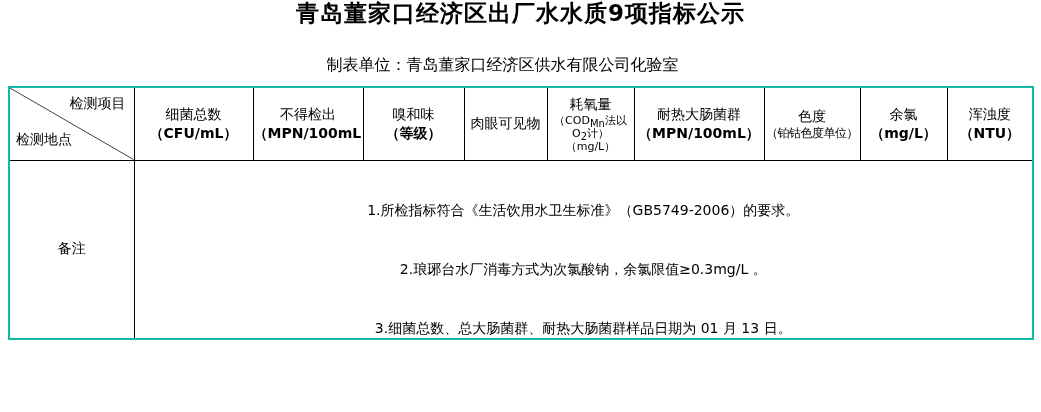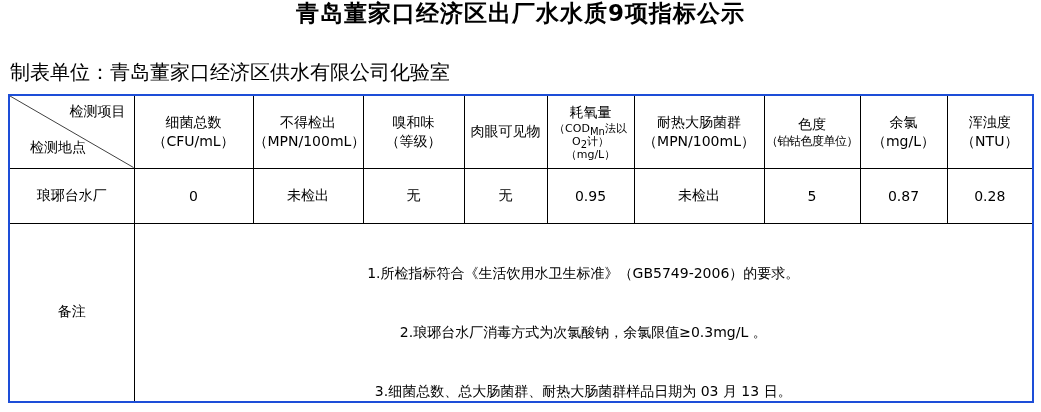--- a/index.html
+++ b/index.html
@@ -11,54 +11,54 @@
     overflow: hidden;
   }
   .page-title {
     margin: 0; 
     text-align: center;
     font-size: 23px; line-height: 26px;
     font-weight: bold;
     letter-spacing: 1px;
   }
   .subheader {
-    margin-top: 38px;
-    display: flex; justify-content: space-between; align-items: baseline;
+    margin-top: 30px;
+    display: flex; justify-content: center; align-items: baseline;
     padding: 0 46px 0 10px;
-    font-size: 20px; line-height: 17px;
+    font-size: 16px; line-height: 17px;
   }
   table.wq {
     border-collapse: collapse;
     table-layout: fixed;
     width: 1024px;
     margin: 13px 0 0 8px;
-    border: 2px solid #1d4ed8;
+    border: 2px solid #14b8a6;
   }
   table.wq th, table.wq td {
     border: 1px solid #000;
     text-align: center;
     vertical-align: middle;
     font-weight: normal;
     font-size: 14px;
     padding: 0;
     overflow: hidden;
   }
   tr.header-row  { height: 73px; }
   tr.data-row-1  { height: 55px; }
   tr.data-row-2  { height: 59px; }
   tr.remarks-row { height: 80px; }
   .col-name { line-height: 19px; }
-  .col-unit { line-height: 18px; }
+  .col-unit { line-height: 18px; font-weight: bold; }
   .unit-sm  { font-size: 11px; line-height: 13px; }
   .unit-sm sub { font-size: 10px; line-height: 0; }
   .unit-xs  { font-size: 12px; line-height: 14px; letter-spacing: -0.5px; }
   .corner-cell { position: relative; padding: 0; }
   .corner-cell svg { position: absolute; left: 0; top: 0; width: 100%; height: 100%; display: block; }
   .corner-top-right { position: absolute; top: 7px; right: 8px; font-size: 14px; }
-  .corner-bottom-left { position: absolute; bottom: 11px; left: 20px; font-size: 14px; }
+  .corner-bottom-left { position: absolute; bottom: 11px; left: 6px; font-size: 14px; }
   td.remarks-content {
     text-align: left;
     padding: 2px 4px;
     font-size: 14px;
     line-height: 19px;
   }
   .remark-line { white-space: nowrap; margin-top: 40px; }
 </style>
 </head>
 <body>
@@ -123,36 +123,24 @@
     <th>
       <div class="col-name">余氯</div>
       <div class="col-unit">（mg/L）</div>
     </th>
     <th>
       <div class="col-name">浑浊度</div>
       <div class="col-unit">（NTU）</div>
     </th>
   </tr>
 
-  <tr class="data-row-1">
-    <td>琅琊台水厂</td>
-    <td>0</td>
-    <td>未检出</td>
-    <td>无</td>
-    <td>无</td>
-    <td>0.95</td>
-    <td>未检出</td>
-    <td>5</td>
-    <td>0.87</td>
-    <td>0.28</td>
-  </tr>
 
 
   <tr class="remarks-row">
     <td>备注</td>
     <td class="remarks-content" colspan="9">
       <div class="remark-line">1.所检指标符合《生活饮用水卫生标准》（GB5749-2006）的要求。</div>
       <div class="remark-line">2.琅琊台水厂消毒方式为次氯酸钠，余氯限值≥0.3mg/L 。</div>
-      <div class="remark-line">3.细菌总数、总大肠菌群、耐热大肠菌群样品日期为 03 月 13 日。</div>
+      <div class="remark-line">3.细菌总数、总大肠菌群、耐热大肠菌群样品日期为 01 月 13 日。</div>
     </td>
   </tr>
 </tbody>
   </table>
 
 </body></html>

